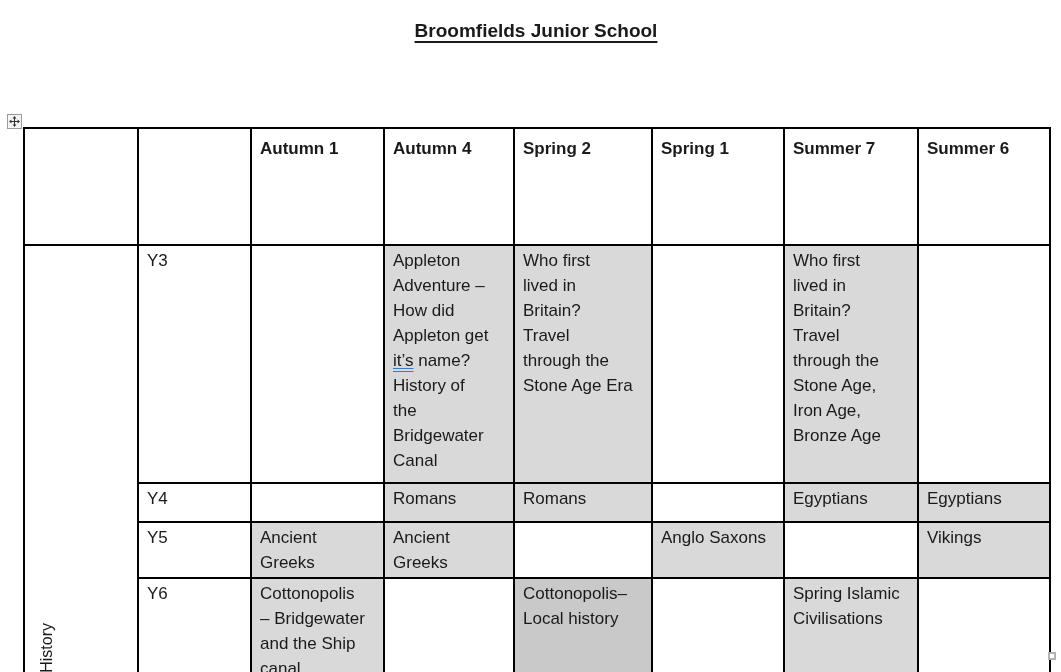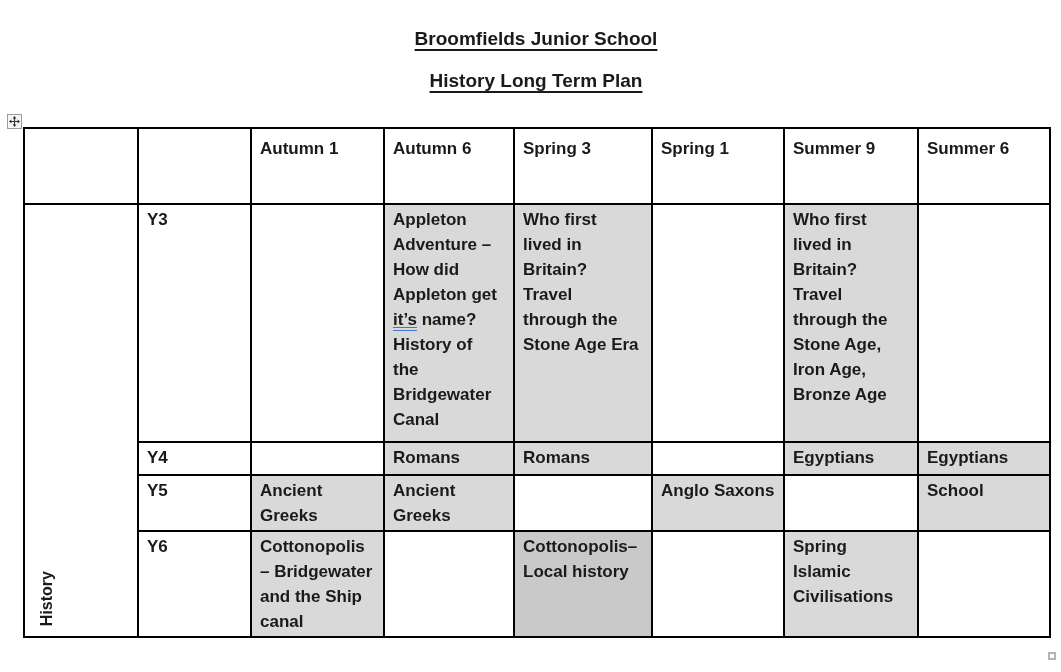--- a/index.html
+++ b/index.html
@@ -16,21 +16,21 @@
     left: 23px; top: 16px;
     width: 1026px;
     text-align: center;
   }
   .doc-title {
     font-size: 19px;
     font-weight: bold;
     text-decoration: underline;
     text-decoration-thickness: 2px;
     text-underline-offset: 4px;
-    margin: 12px 0 20px 0;
+    margin: 4px 0 20px 0;
   }
   .move-handle {
     position: absolute;
     left: 7px; top: 114px;
     width: 15px; height: 15px;
     border: 1px solid #9b9b9b;
     background: #f5f5f5;
     box-sizing: border-box;
     display: flex; align-items: center; justify-content: center;
     cursor: move;
@@ -49,32 +49,32 @@
     border-collapse: collapse;
     table-layout: fixed;
     width: 1026px;
   }
   .plan td, .plan th {
     border: 2px solid var(--border, #000);
     vertical-align: top;
     padding: 2px 8px;
     font-size: 17px;
     line-height: 25px;
-    font-weight: bold;
+    font-weight: normal;
     text-align: left;
     white-space: pre-line;
     overflow: hidden;
   }
   .plan th {
     font-weight: bold;
     padding-top: 7px;
   }
-  .r-head { height: 76px; }
+  .r-head { height: 117px; }
   .r-y3 { height: 238px; }
-  .r-y4 { height: 33px; padding-left: 39px; }
+  .r-y4 { height: 39px; padding-left: 39px; }
   .r-y5 { height: 53px; }
   .r-y6 { height: 106px; }
   td.shade  { background: var(--shade, #d9d9d9); }
   td.shade2 { background: var(--shade2, #c9c9c9); }
   td.side-cell { position: relative; padding: 0; }
   .vtext {
     position: absolute;
     left: 12px; bottom: 10px;
     writing-mode: vertical-rl;
     transform: rotate(180deg);
@@ -88,21 +88,20 @@
     text-decoration-color: var(--grammar, #3c78c8);
     text-underline-offset: 2px;
   }
   .appleton-cell span { white-space: pre-line; }
 </style>
 </head>
 <body>
 
 <div class="titles">
   <div class="doc-title">Broomfields Junior School</div>
-  <div class="doc-title">History Long Term Plan</div>
 </div>
 
 <div class="move-handle">
     <span><svg width="11" height="11" viewBox="0 0 11 11">
         <path d="M5.5 0 L3.6 2.4 H7.4 Z M5.5 11 L3.6 8.6 H7.4 Z M0 5.5 L2.4 3.6 V7.4 Z M11 5.5 L8.6 3.6 V7.4 Z" fill="#333"></path>
         <path d="M5.5 1.8 V9.2 M1.8 5.5 H9.2" stroke="#333" stroke-width="1.1"></path>
       </svg></span>
   </div>
 
 <table class="plan">
@@ -114,24 +113,24 @@
     <col style="width:138px">
       <col style="width:132px">
       <col style="width:134px">
       <col style="width:132px">
   </colgroup>
   <tbody>
       <tr class="r-head">
     <td></td>
     <td></td>
     <th>Autumn 1</th>
-    <th>Autumn 6</th>
-    <th>Spring 3</th>
+    <th>Autumn 4</th>
+    <th>Spring 2</th>
     <th>Spring 1</th>
-    <th>Summer 9</th>
+    <th>Summer 7</th>
     <th>Summer 6</th>
   </tr>
   <tr class="r-y3">
     <td class="side-cell" rowspan="4"><span class="vtext">History</span></td>
     <td>Y3</td>
     <td></td>
     <td class="shade appleton-cell"><span>Appleton
 Adventure –
 How did
 Appleton get
@@ -168,21 +167,21 @@
   </tr>
   <tr class="r-y5">
     <td>Y5</td>
     <td class="shade">Ancient
 Greeks</td>
     <td class="shade">Ancient
 Greeks</td>
     <td></td>
     <td class="shade">Anglo Saxons</td>
     <td></td>
-    <td class="shade">School</td>
+    <td class="shade">Vikings</td>
   </tr>
   <tr class="r-y6">
     <td>Y6</td>
     <td class="shade">Cottonopolis
 – Bridgewater
 and the Ship
 canal</td>
     <td></td>
     <td class="shade2">Cottonopolis–
 Local history</td>

